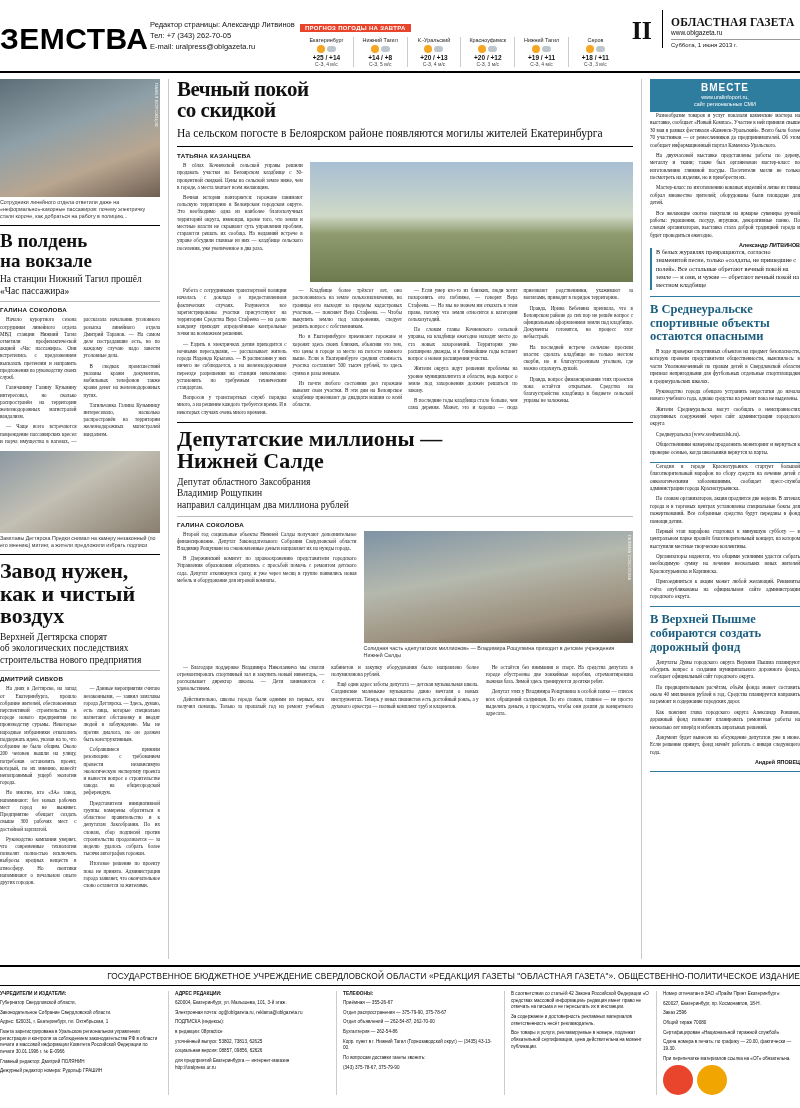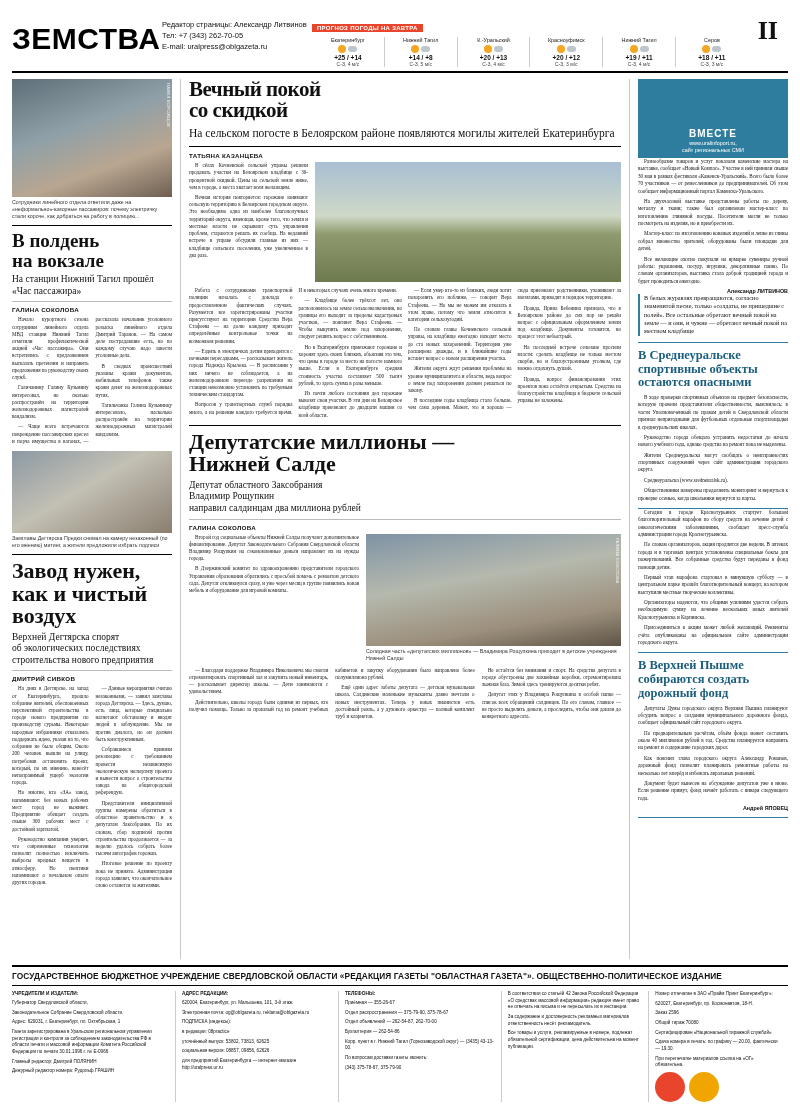--- a/index.html
+++ b/index.html
@@ -4,21 +4,21 @@
 <style>
   * { box-sizing: border-box; }
   html, body { margin:0; padding:0; }
   body {
     width: 800px; height: 1108px;
     background: #ffffff;
     font-family: "Liberation Serif", "DejaVu Serif", serif;
     color: #111;
     overflow: hidden;
   }
-  .page { width:800px; height:1108px; position:relative; padding: 10px 12px; }
+  .page { width:800px; height:1108px; position:relative; padding: 10px 0; }
 
   
   .masthead { display:flex; align-items:flex-start; border-bottom:2px solid #000; padding-bottom:4px; }
   .zemstva {
     font-family:"Liberation Sans", sans-serif;
     font-weight:bold; font-size:30px; letter-spacing:0.5px;
     width:150px; padding-top:12px; color:#000;
   }
   .editor-block { width:150px; font-family:"Liberation Sans", sans-serif; font-size:7.5px; line-height:1.45; padding-top:10px; }
   .weather { flex:1; padding-top:6px; }
@@ -65,33 +65,33 @@
 
   
   .body-txt { font-family:"Liberation Serif", serif; font-size:5.1px; line-height:1.42; text-align:justify; hyphens:auto; color:#1a1a1a; }
   .body-txt p { margin:0 0 3px; text-indent:6px; }
   .cols2 { column-count:2; column-gap:7px; }
   .cols3 { column-count:3; column-gap:7px; }
   .cols4 { column-count:4; column-gap:6px; }
 
   
   .vmeste-hd { background:#2e7d9e; color:#fff; text-align:center; padding:3px 0 4px; }
-  .vmeste-hd .a { font-family:"Liberation Sans",sans-serif; font-size:10px; font-weight:bold; letter-spacing:1px;margin-top:46px;}
+  .vmeste-hd .a { font-family:"Liberation Sans",sans-serif; font-size:10px; font-weight:bold; letter-spacing:1px;}
   .vmeste-hd .b { font-family:"Liberation Sans",sans-serif; font-size:5.4px; line-height:1.3; margin-top:1px;}
   .rail-h { font-family:"Liberation Serif", serif; font-size:12.5px; font-weight:bold; line-height:1.1; color:#1b5e7e; margin:6px 0 4px; }
   .rail-txt { font-family:"Liberation Serif", serif; font-size:5.1px; line-height:1.45; text-align:justify; }
   .rail-txt p { margin:0 0 3px; text-indent:6px;}
   .sign { font-family:"Liberation Sans", sans-serif; font-size:5.4px; font-weight:bold; text-align:right; margin-top:3px;}
   .rail-rule { border-top:1px solid #2e7d9e; margin:6px 0 0; }
 
   .pullquote { font-family:"Liberation Serif", serif; font-size:6.2px; line-height:1.35; border-left:2px solid #2e7d9e; padding-left:4px; }
 
   
-  .footer-bar { border-top:2px solid #000; border-bottom:1px solid #000; padding:4px 0; text-align:left;
-    font-family:"Liberation Sans", sans-serif; font-size:8.3px; font-weight:bold; letter-spacing:0.1px; margin-top:6px;}
+  .footer-bar { border-top:2px solid #000; border-bottom:1px solid #000; padding:4px 0; text-align:right;
+    font-family:"Liberation Sans", sans-serif; font-size:8.3px; font-weight:normal; letter-spacing:0.1px; margin-top:6px;}
   .footer-cols { display:flex; margin-top:5px; font-family:"Liberation Sans", sans-serif; font-size:4.6px; line-height:1.45; }
   .fc { padding:0 6px; border-left:1px solid #ccc; }
   .fc:first-child { border-left:none; padding-left:0; }
   .fc h4 { font-size:4.8px; margin:0 0 2px; font-weight:bold; text-transform:uppercase; }
   .fc p { margin:0 0 3px; }
   .stamp { width:30px; height:30px; border-radius:50%; background:#e8452c; display:inline-block; }
   .stamp-row { display:flex; gap:4px; align-items:center; margin-top:3px;}
 
   .photo-gradient-1 { background: linear-gradient(160deg,#5d6e78 0%, #8fa0a8 40%, #b9a690 70%, #6e5f52 100%); }
   .photo-gradient-2 { background: linear-gradient(180deg,#a8bfd4 0%, #cfd9c7 45%, #8f9b6e 60%, #6d7a4d 100%); }
@@ -163,20 +163,25 @@
             <div class="wicons">
               <span class="sun"></span>
               <span class="cloud"></span>
             </div>
             <div class="wtemp">+18 / +11</div>
             <div class="wwind">С-З, 3 м/с</div>
           </div>
         </div>
     </div>
     <div class="pii">II</div>
+    <div class="ogazeta">
+      <div class="t1">ОБЛАСТНАЯ ГАЗЕТА</div>
+      <div class="t2">www.oblgazeta.ru</div>
+      <div class="t3">Суббота, 1 июня 2013 г.</div>
+    </div>
   </div>
 
   <div class="grid">
 
     <div class="col-left">
       <div class="photo photo-gradient-1" style="height:118px">
         <div class="vcredit">ПАВЕЛ ВОРОЖЦОВ</div>
       </div>
       <div class="cap">Сотрудники линейного отдела ответили даже на «неформально»-юморные пассажиров: почему электричку стали короче, как добраться на работу в полицию...</div>
       <div class="rule"></div>

